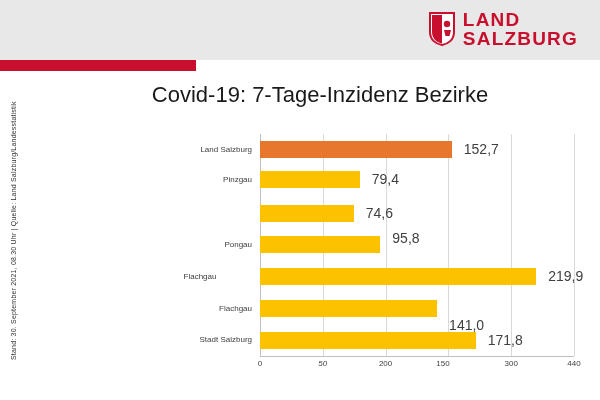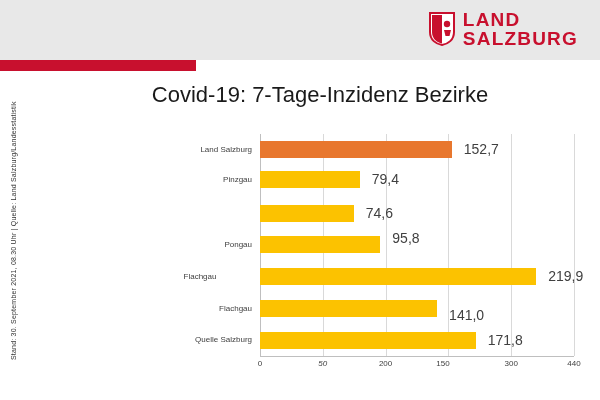--- a/index.html
+++ b/index.html
@@ -220,24 +220,24 @@
           <div class="val-label" style="left: 120.325px; top: 1px;">95,8</div>
         </div>
         <div class="bar-row" style="top: 126.857px; height: 31.7143px;">
           <div class="cat-label" style="line-height: 31.7143px; text-align: center;">Flachgau</div>
           <div class="bar" style="width: 276.194px; top: 7.35714px;"></div>
           <div class="val-label" style="left: 276.194px; top: 7.35714px;">219,9</div>
         </div>
         <div class="bar-row" style="top: 158.571px; height: 31.7143px;">
           <div class="cat-label" style="line-height: 31.7143px;">Flachgau</div>
           <div class="bar" style="width: 177.096px; top: 7.35714px;"></div>
-          <div class="val-label" style="left: 177.096px; top: 14px;">141,0</div>
+          <div class="val-label" style="left: 177.096px; top: 24px;">141,0</div>
         </div>
         <div class="bar-row" style="top: 190.286px; height: 31.7143px;">
-          <div class="cat-label" style="line-height: 31.7143px;">Quelle Salzburg</div>
+          <div class="cat-label" style="line-height: 31.7143px;">Stadt Salzburg</div>
           <div class="bar" style="width: 215.781px; top: 7.35714px;"></div>
           <div class="val-label" style="left: 215.781px; top: 7.35714px;">171,8</div>
         </div>
       </div>
     <div id="xaxis-line"></div>
     <div id="xticks">
         <div class="tick-label" style="left: 0px;">0</div>
         <div class="tick-label" style="left: 62.8px; font-style: italic;">50</div>
         <div class="tick-label" style="left: 125.6px;">200</div>
         <div class="tick-label" style="left: 183px;">150</div>

